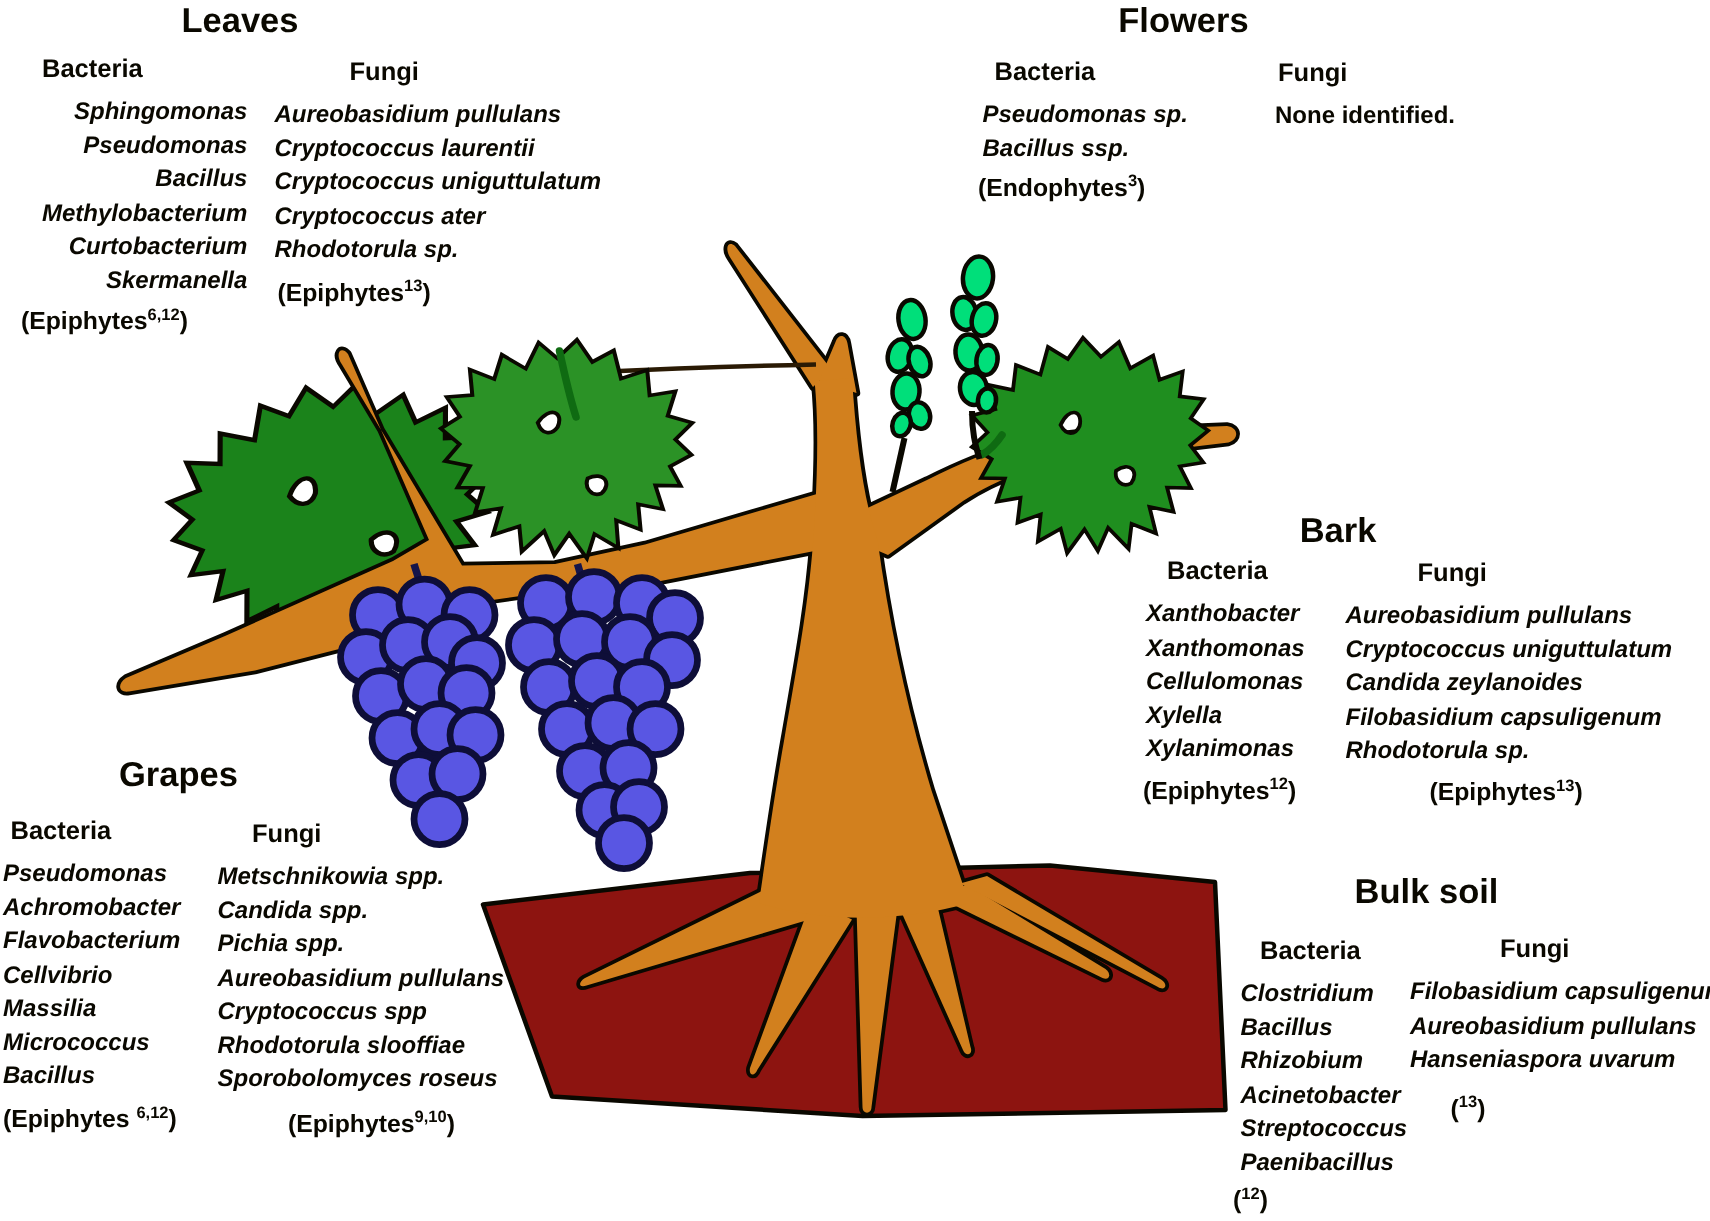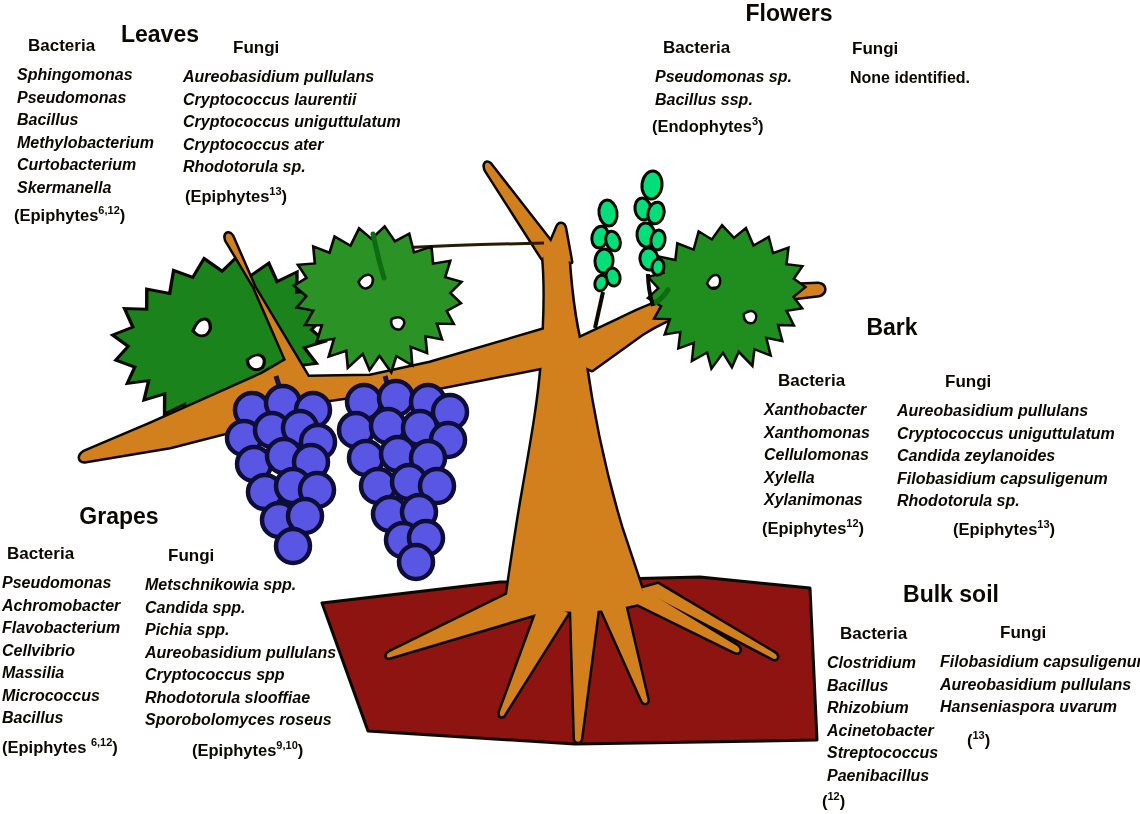--- a/index.html
+++ b/index.html
@@ -12,29 +12,29 @@
     position:absolute;z-index:2;width:200px;text-align:center;
     font-size:23px;font-weight:bold;white-space:nowrap;
   }
   .col{position:absolute;z-index:2;}
   .col-header{font-size:17px;font-weight:bold;margin-bottom:8px;white-space:nowrap;}
   .species{font-size:16px;font-weight:bold;font-style:italic;line-height:22.5px;white-space:nowrap;}
   .upright .species{font-style:normal;}
   .note{font-size:16.5px;font-weight:bold;white-space:nowrap;}
   .note sup{font-size:11px;font-weight:bold;}
 
-  #leaves-title{left:60px;top:21px;}
+  #leaves-title{left:60px;top:0;}
   #flowers-title{left:689px;top:0px;}
-  #bark-title{left:792px;top:314px;}
+  #bark-title{left:792px;top:340px;}
   #grapes-title{left:19px;top:503px;}
   #soil-title{left:851px;top:581px;}
 
   #leaves-bacteria{left:14px;top:36px;}
   #leaves-bacteria .col-header{margin-left:14px;}
-  #leaves-bacteria .species-list{margin-left:3px;}
+  #leaves-bacteria .species-list{margin-left:14px;text-align:right;}
   #leaves-bacteria .note{margin-top:5px;}
 
   #leaves-fungi{left:183px;top:38px;}
   #leaves-fungi .col-header{margin-left:50px;}
   #leaves-fungi .note{margin-left:2px;margin-top:6px;}
 
   #flowers-bacteria{left:652px;top:38px;}
   #flowers-bacteria .col-header{margin-left:11px;}
   #flowers-bacteria .species-list{margin-left:3px;}
   #flowers-bacteria .note{margin-top:4px;}

